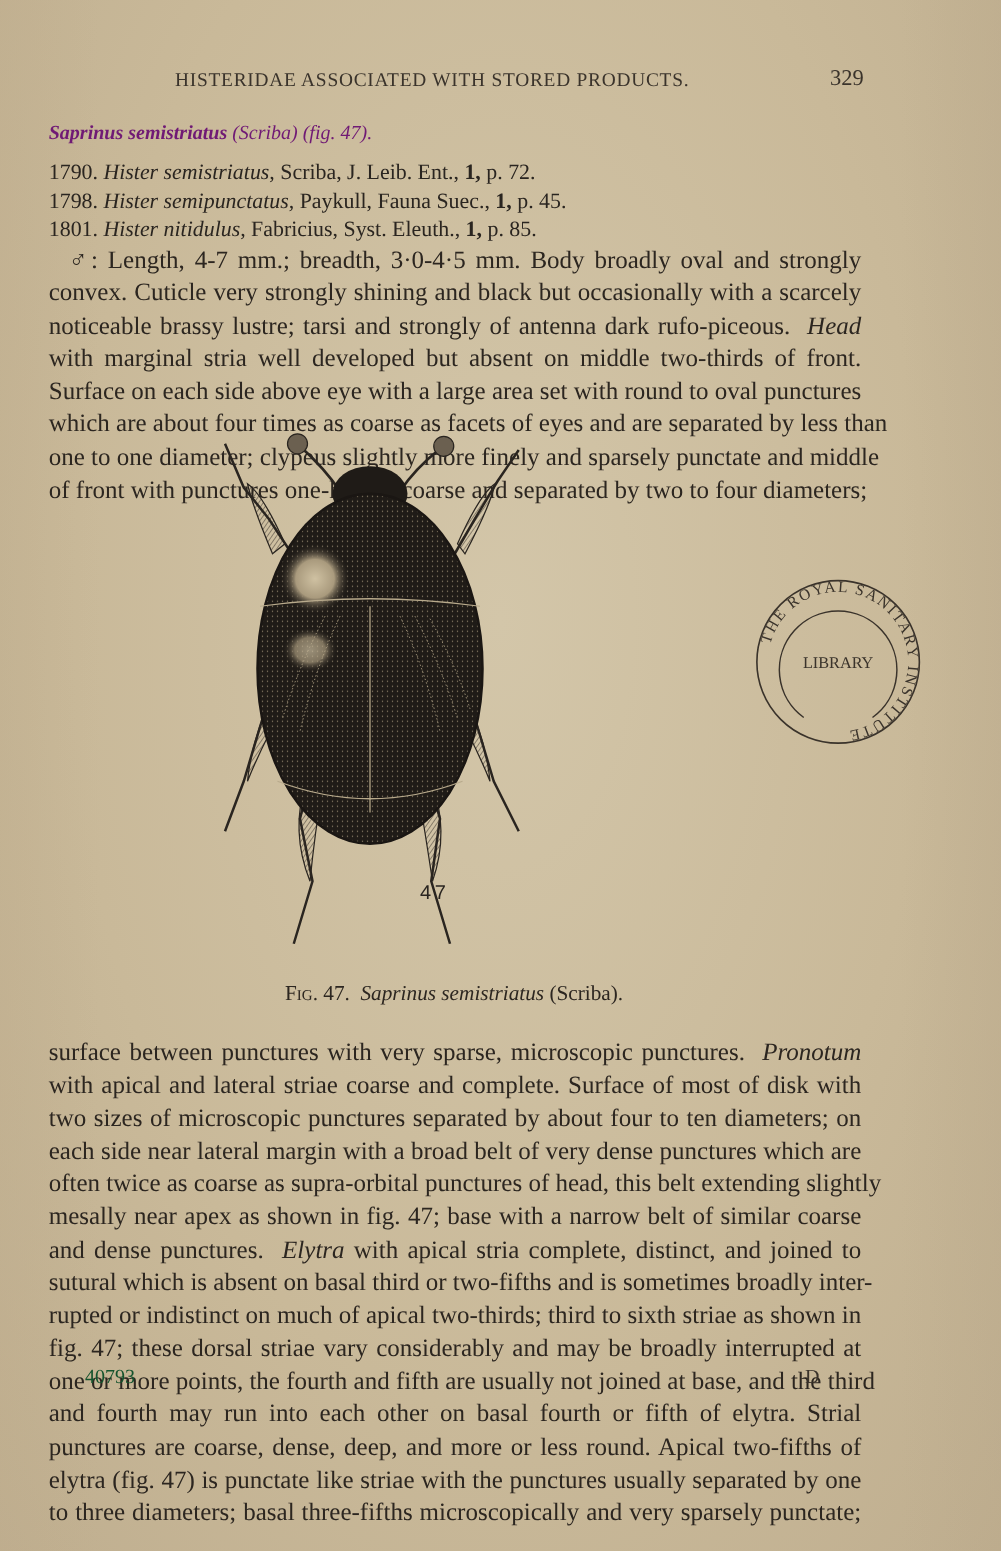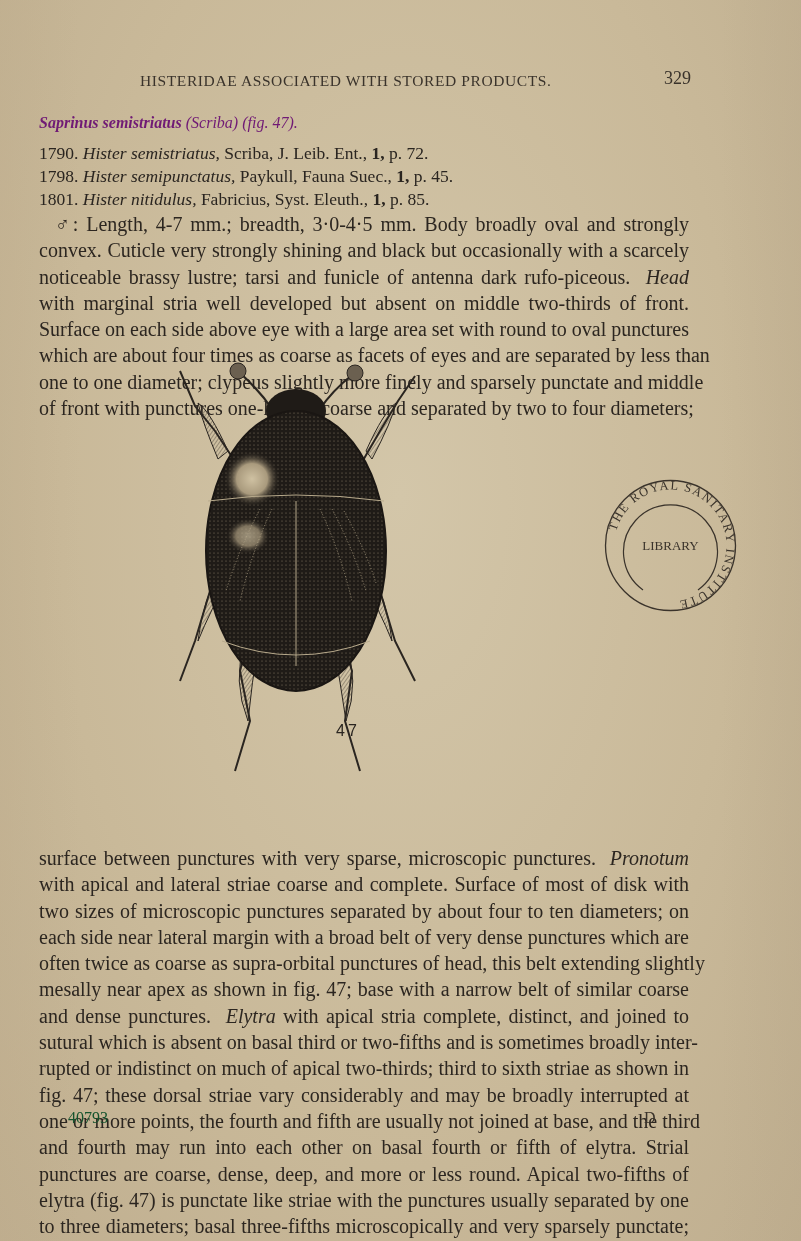--- a/index.html
+++ b/index.html
@@ -13,21 +13,21 @@
       background-image:
         linear-gradient(90deg, rgba(190,172,140,0.35) 0%, rgba(210,196,168,0.0) 10%, rgba(0,0,0,0) 90%, rgba(185,168,138,0.35) 100%),
         radial-gradient(ellipse at 50% 40%, #d3c6a9 0%, #c9b999 60%, #bfae8f 100%);
       position: relative;
       overflow: hidden;
       font-family: "Liberation Serif", "DejaVu Serif", serif;
       color: #2a2520;
     }
     .page {
       position: absolute;
-      left: 0; top: 16px;
+      left: 0; top: 0;
       width: 801px; height: 907px;
     }
     .running-head {
       position: absolute;
       top: 56px;
       left: 140px;
       width: 548px;
       font-size: 15.5px;
       letter-spacing: 0.6px;
       color: #3a332b;
@@ -142,21 +142,21 @@
     </div>
     <div>
       <span>1801.</span>
       <i>Hister nitidulus,</i><span> Fabricius, Syst. Eleuth., </span><b>1,</b><span> p. 85.</span>
     </div>
   </div>
 
   <div class="body-text" id="para1">
     <span class="line indent">♂: Length, 4-7 mm.; breadth, 3·0-4·5 mm.    Body broadly oval and strongly</span>
     <span class="line">convex.  Cuticle very strongly shining and black but occasionally with a scarcely</span>
-    <span class="line"><span>noticeable brassy lustre; tarsi and funicle of antenna dark rufo-piceous.</span>&nbsp;&nbsp;<i>Head</i></span>
+    <span class="line"><span>noticeable brassy lustre; tarsi and strongly of antenna dark rufo-piceous.</span>&nbsp;&nbsp;<i>Head</i></span>
     <span class="line">with marginal stria well developed but absent on middle two-thirds of front.</span>
     <span class="line">Surface on each side above eye with a large area set with round to oval punctures</span>
     <span class="line">which are about four times as coarse as facets of eyes and are separated by less than</span>
     <span class="line">one to one diameter; clypeus slightly more finely and sparsely punctate and middle</span>
     <span class="line">of front with punctures one-half as coarse and separated by two to four diameters;</span>
   </div>
 
   <svg class="figure" viewBox="0 0 310 450" xmlns="http://www.w3.org/2000/svg">
     <defs>
       <pattern id="dots" width="4" height="4" patternUnits="userSpaceOnUse">
@@ -221,20 +221,23 @@
       <path id="stampArc" d="M 67.5 67.5 m -56 0 a 56 56 0 1 1 112 0 a 56 56 0 1 1 -112 0"></path>
     </defs>
     <circle cx="67.5" cy="67.5" r="65" fill="none" stroke="#3a332b" stroke-width="1.3"></circle>
     <path d="M 40 112 A 47 47 0 1 1 95 112" fill="none" stroke="#3a332b" stroke-width="1.2"></path>
     <text font-family="Liberation Serif, serif" font-size="12.5" fill="#3a332b" letter-spacing="1.5">
       <textPath href="#stampArc" startOffset="4%">THE ROYAL SANITARY INSTITUTE</textPath>
     </text>
     <text x="67.5" y="72" text-anchor="middle" font-family="Liberation Serif, serif" font-size="13" fill="#3a332b">LIBRARY</text>
   </svg>
 
+  <div class="fig-caption">
+    <span class="sc">Fig. 47.</span>&nbsp;&nbsp;<i>Saprinus semistriatus</i><span> (Scriba).</span>
+  </div>
 
   <div class="body-text" id="para2">
     <span class="line"><span>surface between punctures with very sparse, microscopic punctures.</span>&nbsp;&nbsp;<i>Pronotum</i></span>
     <span class="line">with apical and lateral striae coarse and complete.  Surface of most of disk with</span>
     <span class="line">two sizes of microscopic punctures separated by about four to ten diameters; on</span>
     <span class="line">each side near lateral margin with a broad belt of very dense punctures which are</span>
     <span class="line">often twice as coarse as supra-orbital punctures of head, this belt extending slightly</span>
     <span class="line">mesally near apex as shown in fig. 47; base with a narrow belt of similar coarse</span>
     <span class="line"><span>and dense punctures.</span>&nbsp;&nbsp;<i>Elytra</i>&nbsp;<span>with apical stria complete, distinct, and joined to</span></span>
     <span class="line">sutural which is absent on basal third or two-fifths and is sometimes broadly inter-</span>

